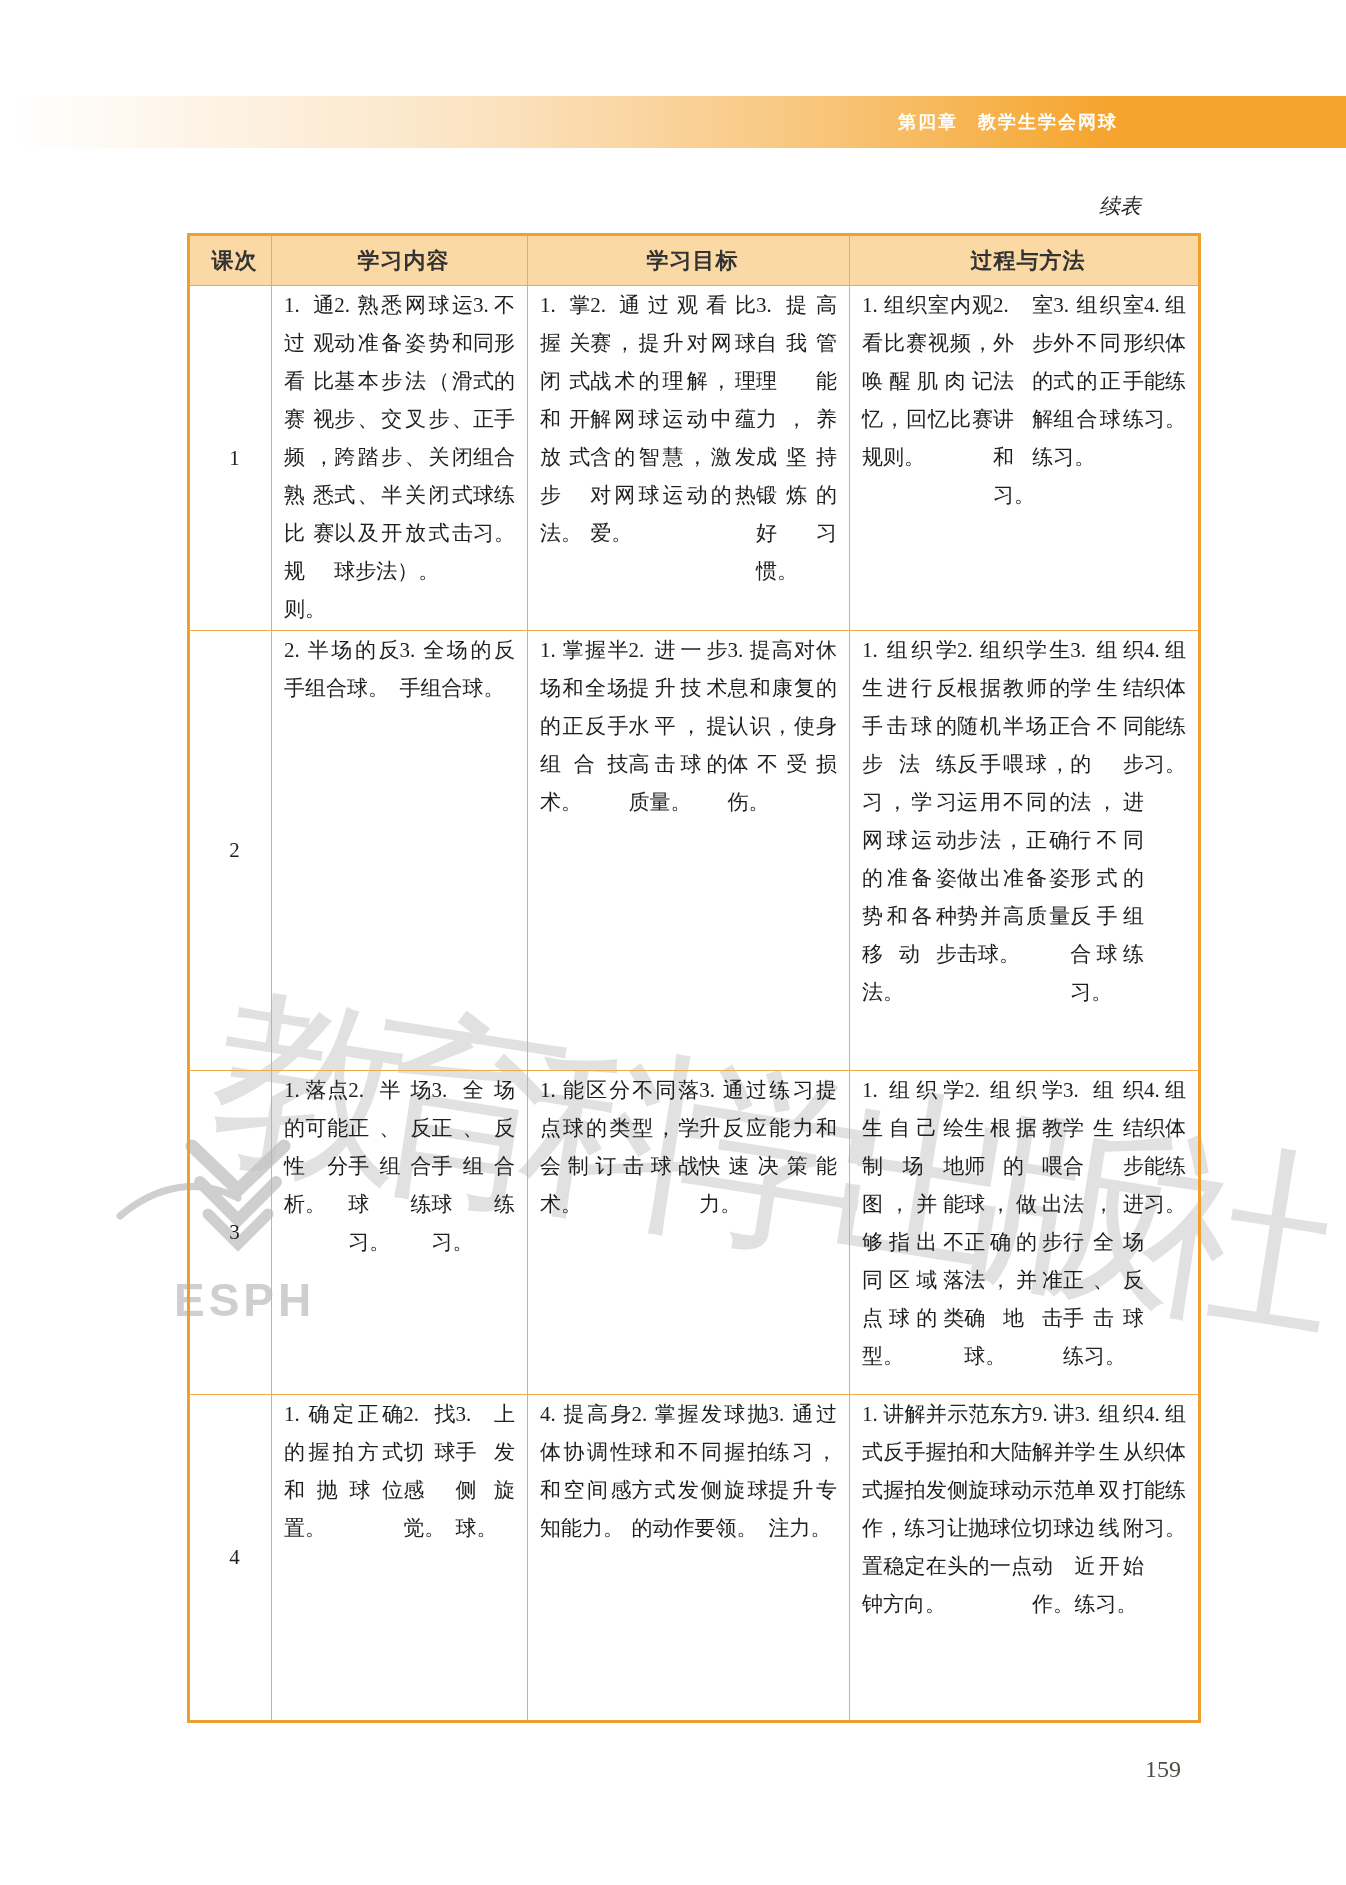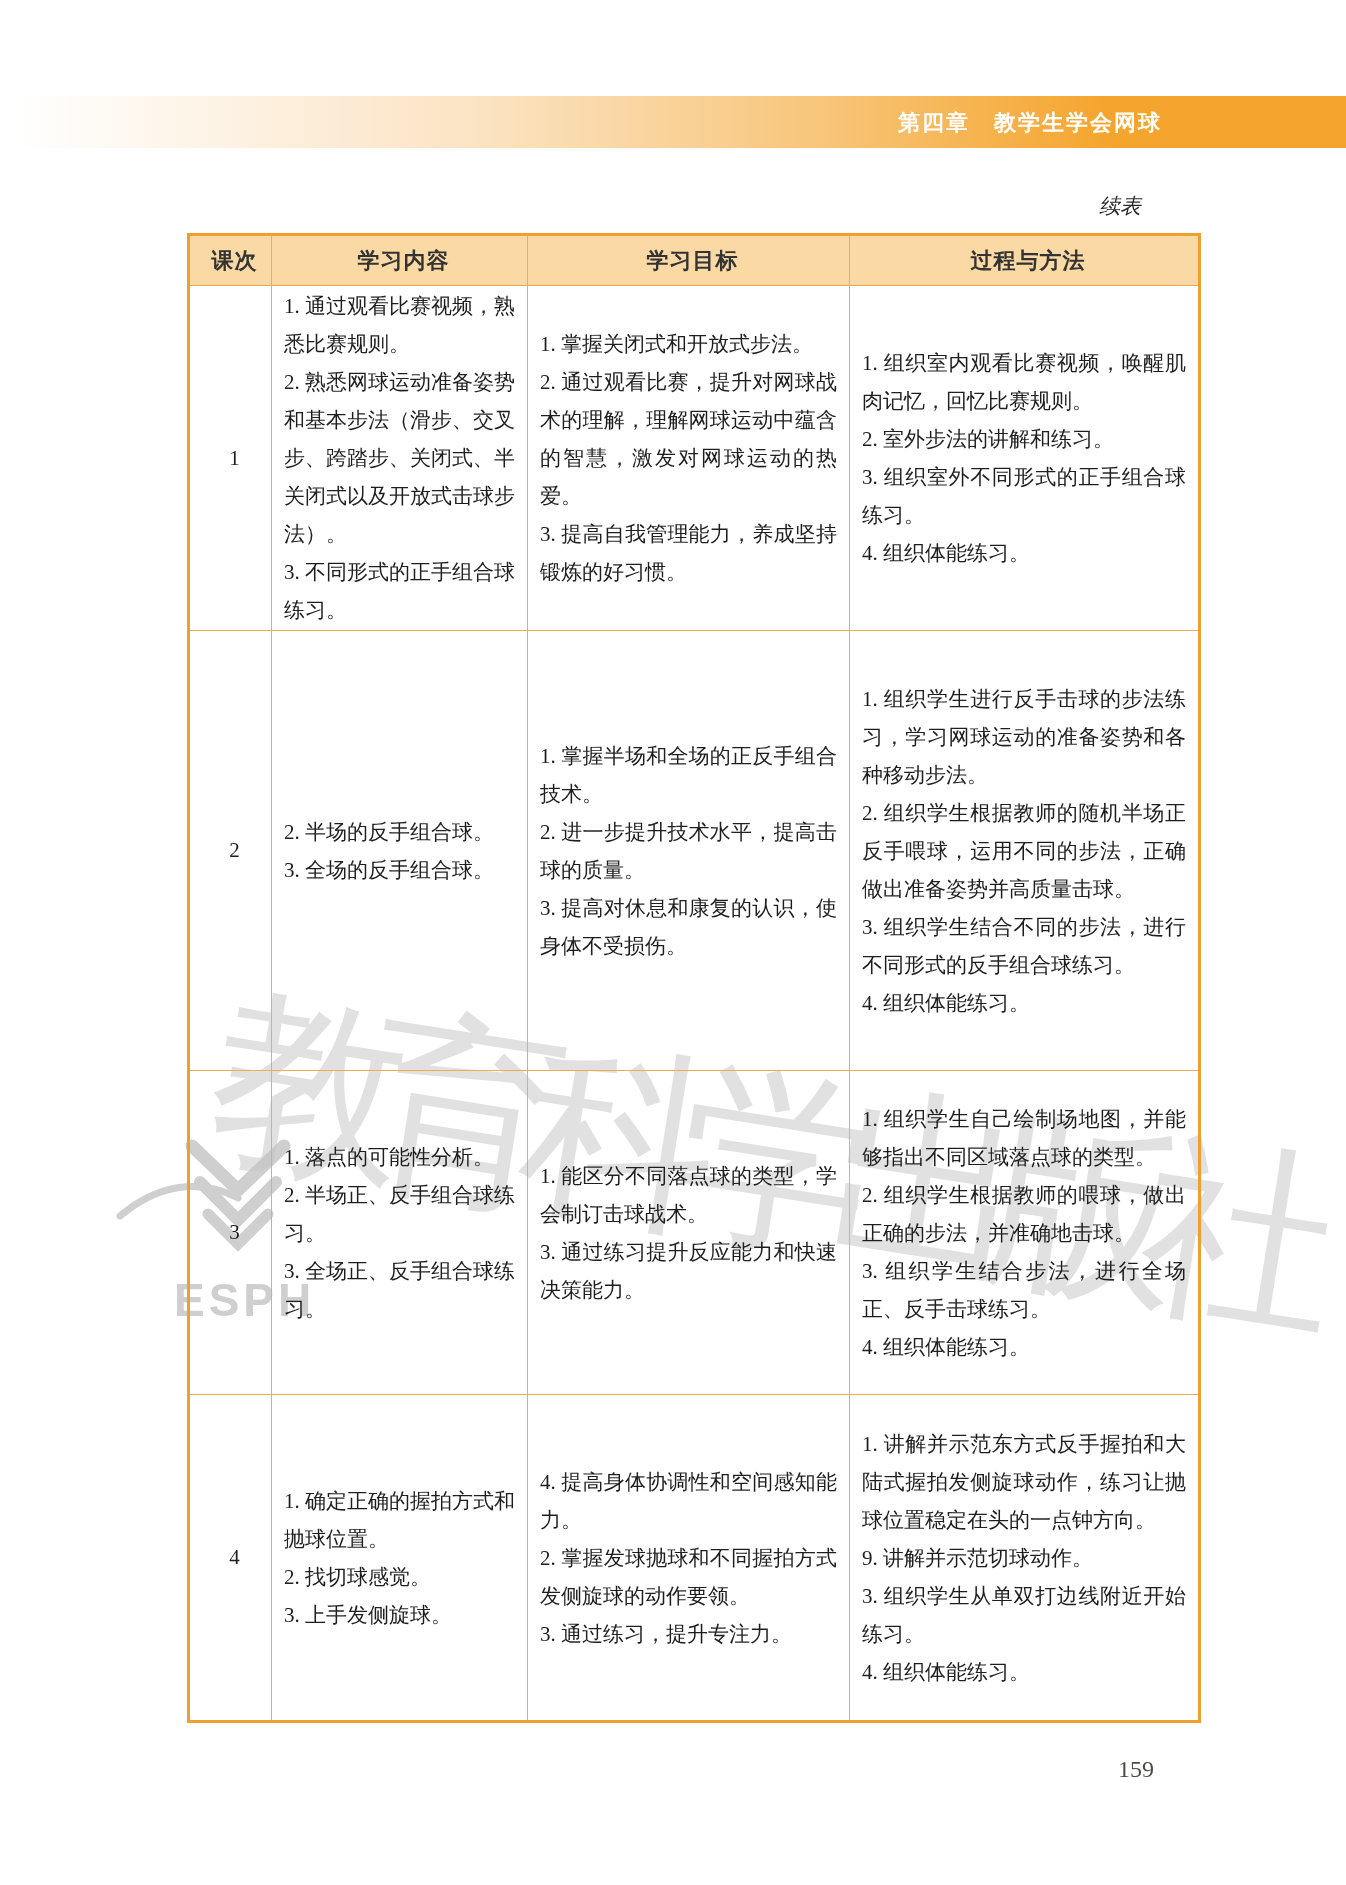--- a/index.html
+++ b/index.html
@@ -8,21 +8,21 @@
 
   
   .chapter-band {
     position:absolute; left:16px; top:96px; width:1330px; height:52px;
     background:linear-gradient(90deg, #ffffff 0%, #fbe3c2 35%, #f8c67c 60%, #f5a52e 82%, #f5a42d 100%);
     z-index:3;
   }
   .chapter-band .band-title {
     position:absolute; left:882px; top:0; height:52px; line-height:53px;
     color:#ffffff; font-family:"Liberation Sans","DejaVu Sans",sans-serif;
-    font-size:22px; font-weight:600; letter-spacing:2px; white-space:nowrap;
+    font-size:18px; font-weight:600; letter-spacing:2px; white-space:nowrap;
   }
 
   
   .continued-label {
     position:absolute; top:192px; right:205px; font-size:21px; font-style:italic;
     color:#2a2a2a; font-family:"Liberation Serif","DejaVu Serif",serif; z-index:3;
   }
 
   
   .wm-caption {
@@ -54,29 +54,29 @@
     background:#fbd9a5;
     display:flex; align-items:center; justify-content:center;
     font-family:"Liberation Sans","DejaVu Sans",sans-serif;
     font-size:22px; font-weight:700; color:#333333; letter-spacing:1px;
   }
   .lesson-no {
     display:flex; align-items:center; justify-content:center;
     font-size:21px; color:#1e1e1e;
   }
   .text-cell {
-    display:flex; flex-direction:column; justify-content:center;
+    display:flex; flex-direction:row; justify-content:center;
     padding:0 12px; font-size:21px; line-height:38px; color:#1e1e1e;
     text-align:justify;
   }
   .text-cell p { margin:0; }
 
   
   .page-number {
-    position:absolute; left:1118px; top:1756px; width:90px; 
+    position:absolute; left:1118px; top:1756px; width:90px; text-align:center;
     font-size:24px; color:#4d4d46; z-index:3;
   }
 </style>
 </head>
 <body>
 
 <div class="chapter-band">
   <span class="band-title">第四章　教学生学会网球</span>
 </div>
 

